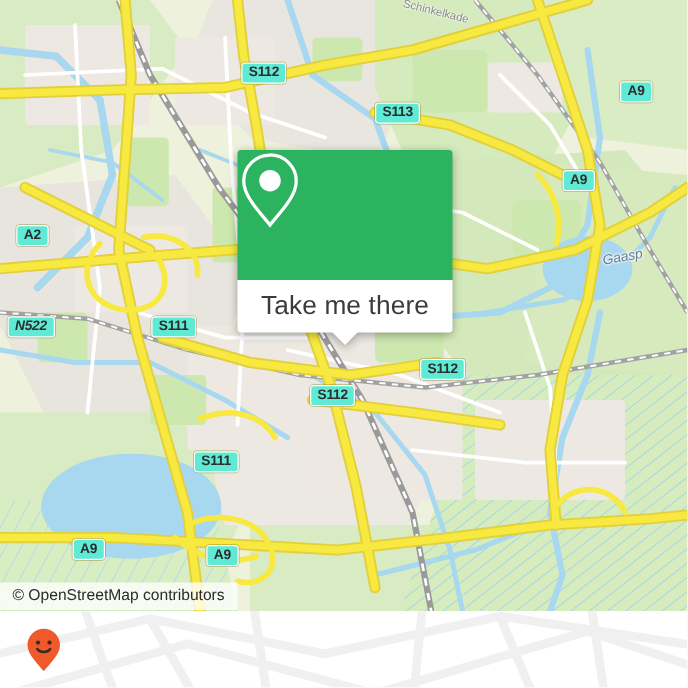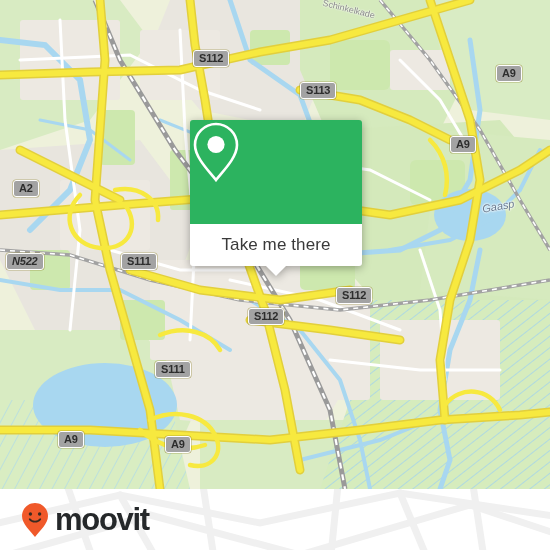--- a/index.html
+++ b/index.html
@@ -13,21 +13,21 @@
   
   #map {
     position: absolute; left: 0; top: 0; width: 550px; height: 489px;
     overflow: hidden; background: #eef0d5;
   }
   #map svg { position: absolute; left: 0; top: 0; display: block; }
 
   
   .shield {
     position: absolute;
-    background: #a3a3a3;
+    background: #5eead4;
     border: 1.6px solid #ffffff;
     border-radius: 3px;
     color: #2d2d2d;
     font-weight: bold;
     font-size: 11px;
     letter-spacing: -0.2px;
     padding: 1px 5px 2px 5px;
     line-height: 12px;
     white-space: nowrap;
     box-shadow: 0 0 0 0.6px rgba(140,130,40,.55);
@@ -65,21 +65,21 @@
   }
   #callout-bottom {
     background: #ffffff;
     height: 42px;
     border-radius: 0 0 3px 3px;
     display: flex; align-items: center; justify-content: center;
     position: relative;
   }
   #callout-label {
     color: #3a3a3a;
-    font-size: 17px;
+    font-size: 21px;
     letter-spacing: .1px;
   }
   #callout-tail {
     position: absolute;
     bottom: -10px; left: 50%; margin-left: -11px;
     width: 0; height: 0;
     border-left: 11px solid transparent;
     border-right: 11px solid transparent;
     border-top: 11px solid #ffffff;
   }
@@ -269,20 +269,21 @@
           <path d="M26 4 C14.4 4 5 13.4 5 25 C5 38 20 52 26 60 C32 52 47 38 47 25 C47 13.4 37.6 4 26 4 Z" fill="none" stroke="#ffffff" stroke-width="2.6"></path>
           <circle cx="26" cy="24.5" r="8.6" fill="#ffffff"></circle>
         </svg>
       </div>
       <div id="callout-bottom">
         <span id="callout-label">Take me there</span>
         <div id="callout-tail"></div>
       </div>
     </div>
 
+    <div id="attrib">© OpenStreetMap contributors</div>
   </div>
 
   <div id="footer">
     <svg id="footer-watermark" width="550" height="90" viewBox="0 0 550 90">
       <g stroke="#f0f0f0" stroke-width="7" fill="none" stroke-linecap="round">
         <path d="M-10,50 L120,20 L260,48 L400,18 L560,42"></path>
         <path d="M60,-10 L95,90"></path>
         <path d="M200,-10 L215,90"></path>
         <path d="M340,-10 L330,90"></path>
         <path d="M470,-10 L485,90"></path>
@@ -292,18 +293,17 @@
       </g>
     </svg>
     <div id="footer-inner">
       <div id="brand">
         <svg width="30" height="36" viewBox="0 0 30 36">
           <path d="M15 1 C7.8 1 2 6.8 2 14 C2 22 10.5 29 15 35 C19.5 29 28 22 28 14 C28 6.8 22.2 1 15 1 Z" fill="#f0592a"></path>
           <circle cx="10.4" cy="12" r="1.7" fill="#3a2a20"></circle>
           <circle cx="19.6" cy="12" r="1.7" fill="#3a2a20"></circle>
           <path d="M9.8 17.2 C12 20.4 18 20.4 20.2 17.2" fill="none" stroke="#3a2a20" stroke-width="1.9" stroke-linecap="round"></path>
         </svg>
-        <span id="brand-word">moovit</span>
       </div>
     </div>
   </div>
 
 </div>
 
 </body></html>

